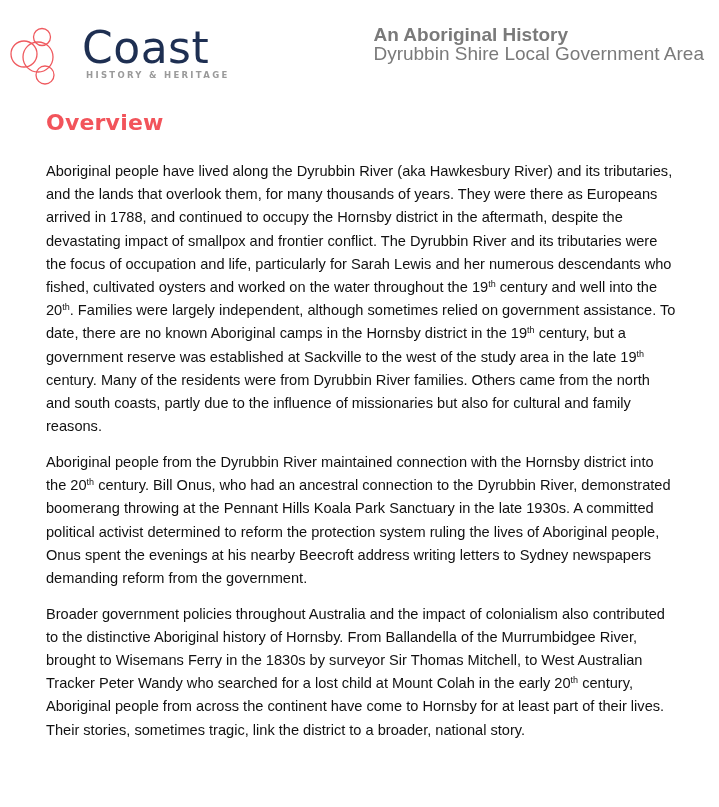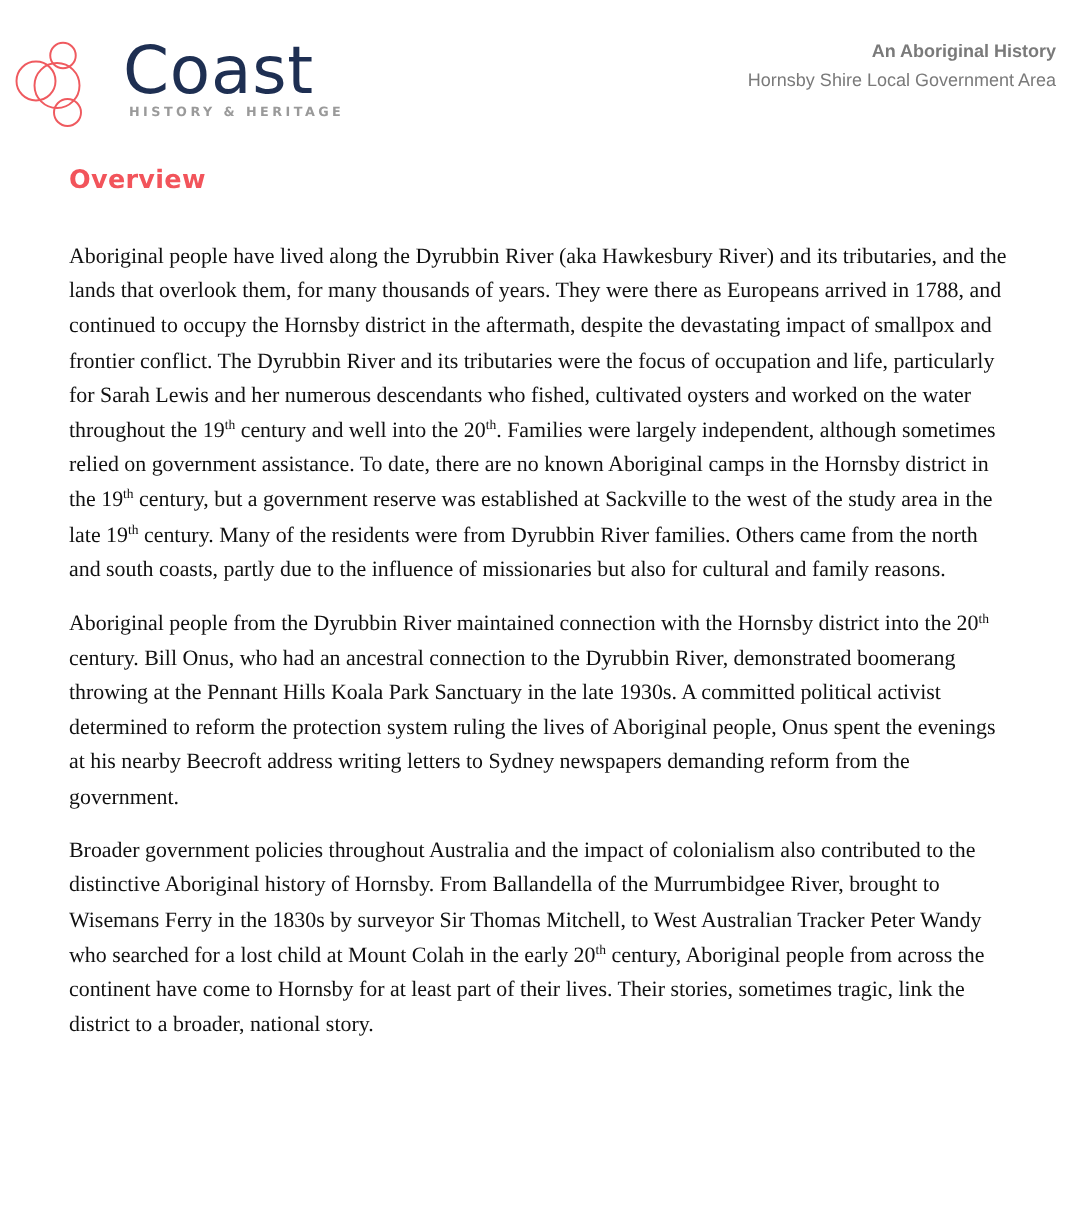--- a/index.html
+++ b/index.html
@@ -1,24 +1,24 @@
 <!DOCTYPE html>
 <html><head>
 <meta charset="utf-8">
 <style>
   html, body { margin: 0; padding: 0; background: #ffffff; }
   body { width: 719px; height: 807px; position: relative; overflow: hidden; font-family: "Liberation Sans", sans-serif; }
   .logo { position: absolute; left: 8px; top: 18px; width: 210px; height: 70px; }
   .logo svg.mark { position: absolute; left: 0; top: 0; }
   .logo .wordmark { position: absolute; left: 74px; top: 8px; font-family: "DejaVu Sans", sans-serif; font-weight: normal; font-size: 44px; line-height: 44px; color: #1e2f52; letter-spacing: 0.5px; text-align: center; }
   .logo .tagline { position: absolute; left: 78px; top: 52px; font-family: "DejaVu Sans", sans-serif; font-size: 8.5px; letter-spacing: 2.3px; color: #9a9a9a; white-space: nowrap; font-weight: bold; }
-  .header-right { position: absolute; right: 15px; top: 25px; text-align: right; font-family: "Liberation Sans", sans-serif; color: #7a7a7a; font-size: 12px; line-height: 19px; }
+  .header-right { position: absolute; right: 15px; top: 25px; font-family: "Liberation Sans", sans-serif; color: #7a7a7a; font-size: 19px; line-height: 19px; }
   .header-right .title { font-weight: bold; }
-  h1 { position: absolute; left: 46px; top: 110px; margin: 0; font-family: "DejaVu Sans", sans-serif; font-weight: bold; font-size: 17px; color: #f2545b; letter-spacing: 0.2px; }
-  .content { position: absolute; left: 46px; top: 160px; width: 630px; font-family: Liberation Serif, serif; font-size: 14.6px; line-height: 23.2px; color: #111111; }
+  h1 { position: absolute; left: 46px; top: 110px; margin: 0; font-family: "DejaVu Sans", sans-serif; font-weight: bold; font-size: 22px; color: #f2545b; letter-spacing: 0.2px; }
+  .content { position: absolute; left: 46px; top: 160px; width: 630px; font-family: Liberation Sans, sans-serif; font-size: 14.6px; line-height: 23.2px; color: #111111; }
   .content p { margin: 0 0 12.5px 0; }
   sup { font-size: 9px; line-height: 0; vertical-align: 5px; }
 </style>
 </head>
 <body>
 
 <div class="logo">
   <svg class="mark" width="70" height="70" viewBox="0 0 70 70">
     <g fill="none" stroke="#ef5a5f" stroke-width="1.3">
       <circle cx="16" cy="36" r="13"></circle>
@@ -26,21 +26,21 @@
       <circle cx="34" cy="19" r="8.5"></circle>
       <circle cx="37" cy="57" r="9"></circle>
     </g>
   </svg>
   <div class="wordmark">Coast</div>
   <div class="tagline">HISTORY &amp; HERITAGE</div>
 </div>
 
 <div class="header-right">
   <div class="title">An Aboriginal History</div>
-  <div class="subtitle">Hornsby Shire Local Government Area</div>
+  <div class="subtitle">Dyrubbin Shire Local Government Area</div>
 </div>
 
 <h1>Overview</h1>
 
 <div class="content">
   <p><span>Aboriginal people have lived along the Dyrubbin River (aka Hawkesbury River) and its tributaries, and the lands that overlook them, for many thousands of years. They were there as Europeans arrived in 1788, and continued to occupy the Hornsby district in the aftermath, despite the devastating impact of smallpox and frontier conflict.  The Dyrubbin River and its tributaries were the focus of occupation and life, particularly for Sarah Lewis and her numerous descendants who fished, cultivated oysters and worked on the water throughout the 19</span><sup>th</sup><span> century and well into the 20</span><sup>th</sup><span>.  Families were largely independent, although sometimes relied on government assistance.  To date, there are no known Aboriginal camps in the Hornsby district in the 19</span><sup>th</sup><span> century, but a government reserve was established at Sackville to the west of the study area in the late 19</span><sup>th</sup><span> century.  Many of the residents were from Dyrubbin River families.  Others came from the north and south coasts, partly due to the influence of missionaries but also for cultural and family reasons.</span></p>
   <p><span>Aboriginal people from the Dyrubbin River maintained connection with the Hornsby district into the 20</span><sup>th</sup><span> century.  Bill Onus, who had an ancestral connection to the Dyrubbin River, demonstrated boomerang throwing at the Pennant Hills Koala Park Sanctuary in the late 1930s.  A committed political activist determined to reform the protection system ruling the lives of Aboriginal people, Onus spent the evenings at his nearby Beecroft address writing letters to Sydney newspapers demanding reform from the government.</span></p>
   <p><span>Broader government policies throughout Australia and the impact of colonialism also contributed to the distinctive Aboriginal history of Hornsby.  From Ballandella of the Murrumbidgee River, brought to Wisemans Ferry in the 1830s by surveyor Sir Thomas Mitchell, to West Australian Tracker Peter Wandy who searched for a lost child at Mount Colah in the early 20</span><sup>th</sup><span> century, Aboriginal people from across the continent have come to Hornsby for at least part of their lives.  Their stories, sometimes tragic, link the district to a broader, national story.</span></p>
 </div>
 

